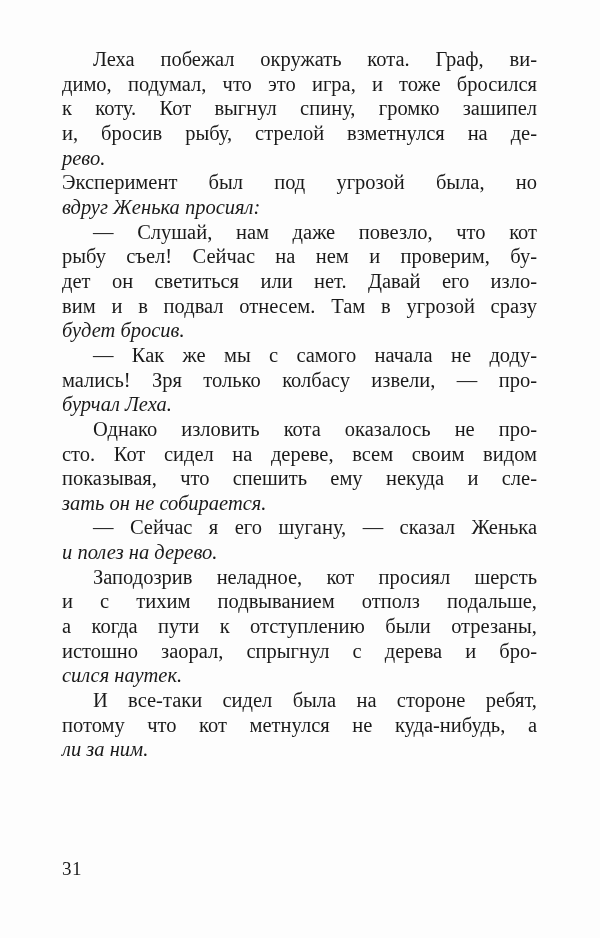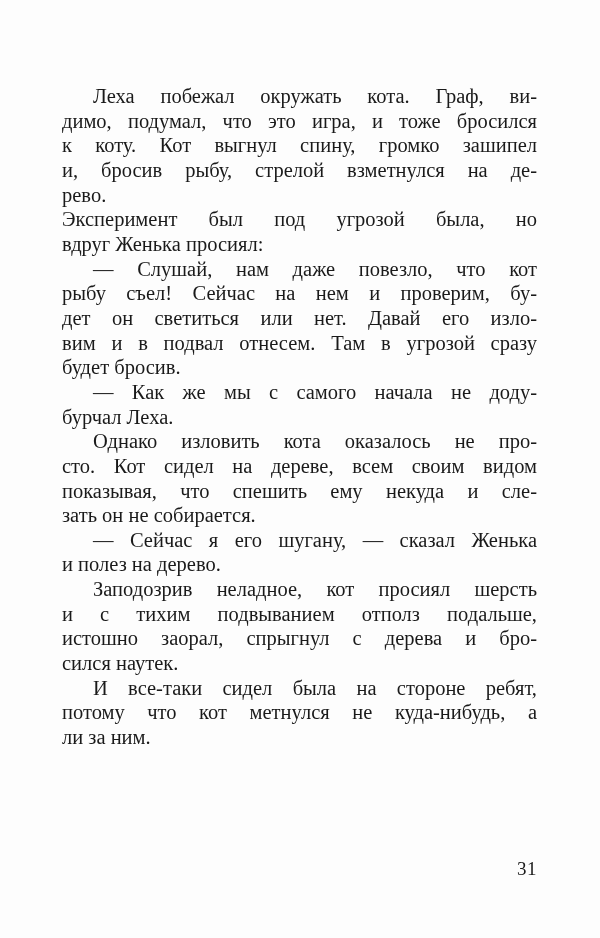--- a/index.html
+++ b/index.html
@@ -10,21 +10,21 @@
     width: 600px;
     height: 938px;
     background: #fdfdfd;
     overflow: hidden;
   }
   .page {
     box-sizing: border-box;
     position: relative;
     width: 600px;
     height: 668px;
-    padding: 84px 63px 0 62px;
+    padding: 47px 63px 0 62px;
     background: #fdfdfd;
     font-family: "Liberation Serif", "DejaVu Serif", serif;
     color: #1a1a1a;
   }
   .text-block {
     font-size: 20.5px;
     line-height: 24.65px;
     font-weight: 400;
   }
   .para {
@@ -34,27 +34,28 @@
   .line {
     text-align: justify;
     text-align-last: justify;
     white-space: normal;
   }
   .line.first {
     text-indent: 31px;
   }
   .line.last {
     text-align-last: left;
+    font-style: italic;
   }
   .page-number {
     position: absolute;
     left: 62px;
     right: 63px;
     top: 858px;
-    text-align: right;
+    text-align: left;
     font-size: 19px;
     letter-spacing: 0.5px;
     color: #1a1a1a;
   }
 </style>
 </head>
 <body>
 
 <div class="page">
   <div class="text-block" id="text-block">
@@ -71,35 +72,37 @@
       </div>
       <div class="para">
         <div class="line first">— Слушай, нам даже повезло, что кот</div>
         <div class="line">рыбу съел! Сейчас на нем и проверим, бу-</div>
         <div class="line">дет он светиться или нет. Давай его изло-</div>
         <div class="line">вим и в подвал отнесем. Там в угрозой сразу</div>
         <div class="line last">будет бросив.</div>
       </div>
       <div class="para">
         <div class="line first">— Как же мы с самого начала не доду-</div>
+        <div class="line">мались! Зря только колбасу извели, — про-</div>
         <div class="line last">бурчал Леха.</div>
       </div>
       <div class="para">
         <div class="line first">Однако изловить кота оказалось не про-</div>
         <div class="line">сто. Кот сидел на дереве, всем своим видом</div>
         <div class="line">показывая, что спешить ему некуда и сле-</div>
         <div class="line last">зать он не собирается.</div>
       </div>
       <div class="para">
         <div class="line first">— Сейчас я его шугану, — сказал Женька</div>
         <div class="line last">и полез на дерево.</div>
       </div>
       <div class="para">
         <div class="line first">Заподозрив неладное, кот просиял шерсть</div>
         <div class="line">и с тихим подвыванием отполз подальше,</div>
+        <div class="line">а когда пути к отступлению были отрезаны,</div>
         <div class="line">истошно заорал, спрыгнул с дерева и бро-</div>
         <div class="line last">сился наутек.</div>
       </div>
       <div class="para">
         <div class="line first">И все-таки сидел была на стороне ребят,</div>
         <div class="line">потому что кот метнулся не куда-нибудь, а</div>
         <div class="line last">ли за ним.</div>
       </div>
     </div>
   <div class="page-number">31</div>

